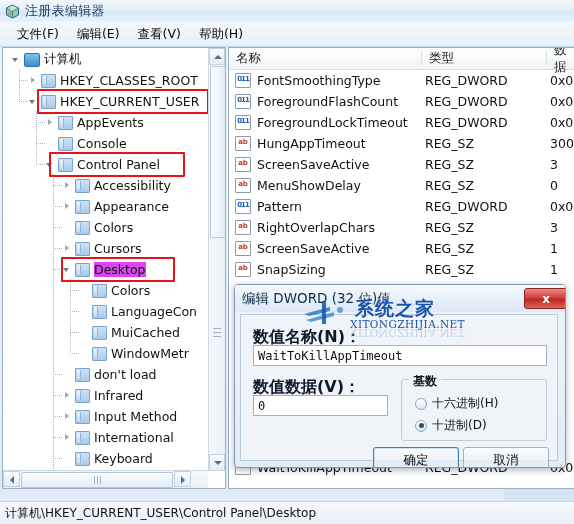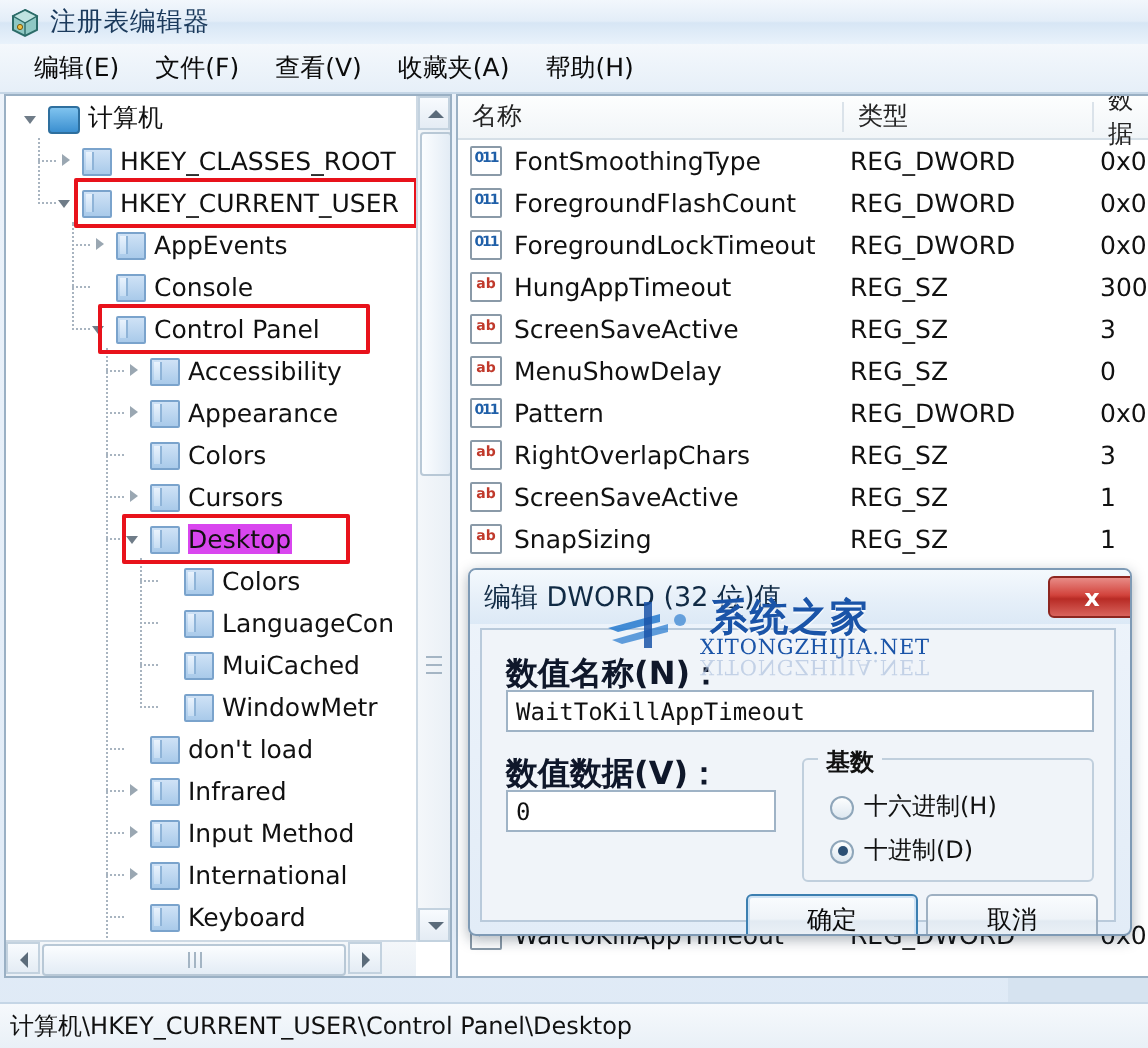--- a/index.html
+++ b/index.html
@@ -215,24 +215,23 @@
         <polygon points="7.5,1 13.5,4 13.5,11 7.5,14 1.5,11 1.5,4" fill="#8fc8c4" stroke="#2b6b68" stroke-width="1"></polygon>
         <polygon points="7.5,1 13.5,4 7.5,7.5 1.5,4" fill="#bfe3e0" stroke="#2b6b68" stroke-width=".7"></polygon>
         <path d="M7.5,7.5 L7.5,14" stroke="#2b6b68" stroke-width=".7"></path>
         <circle cx="5" cy="9.5" r="1.3" fill="#f0c040" stroke="#7a5c10" stroke-width=".5"></circle>
       </svg>
     </span>
     <span class="title-text">注册表编辑器</span>
   </div>
 
   <div class="menubar">
+    <div class="menu-item">文件(F)</div>
     <div class="menu-item">编辑(E)</div>
-    <div class="menu-item">文件(F)</div>
     <div class="menu-item">查看(V)</div>
-    <div class="menu-item">收藏夹(A)</div>
     <div class="menu-item">帮助(H)</div>
   </div>
 
   <div class="tree-pane">
     <div class="tree-inner" id="tree-inner">
         <div class="node" style="left: 8px; top: 1px;">
           <span class="twisty expanded"></span>
           <span class="pcicon"></span>
           <span class="node-label">计算机</span>
         </div>

